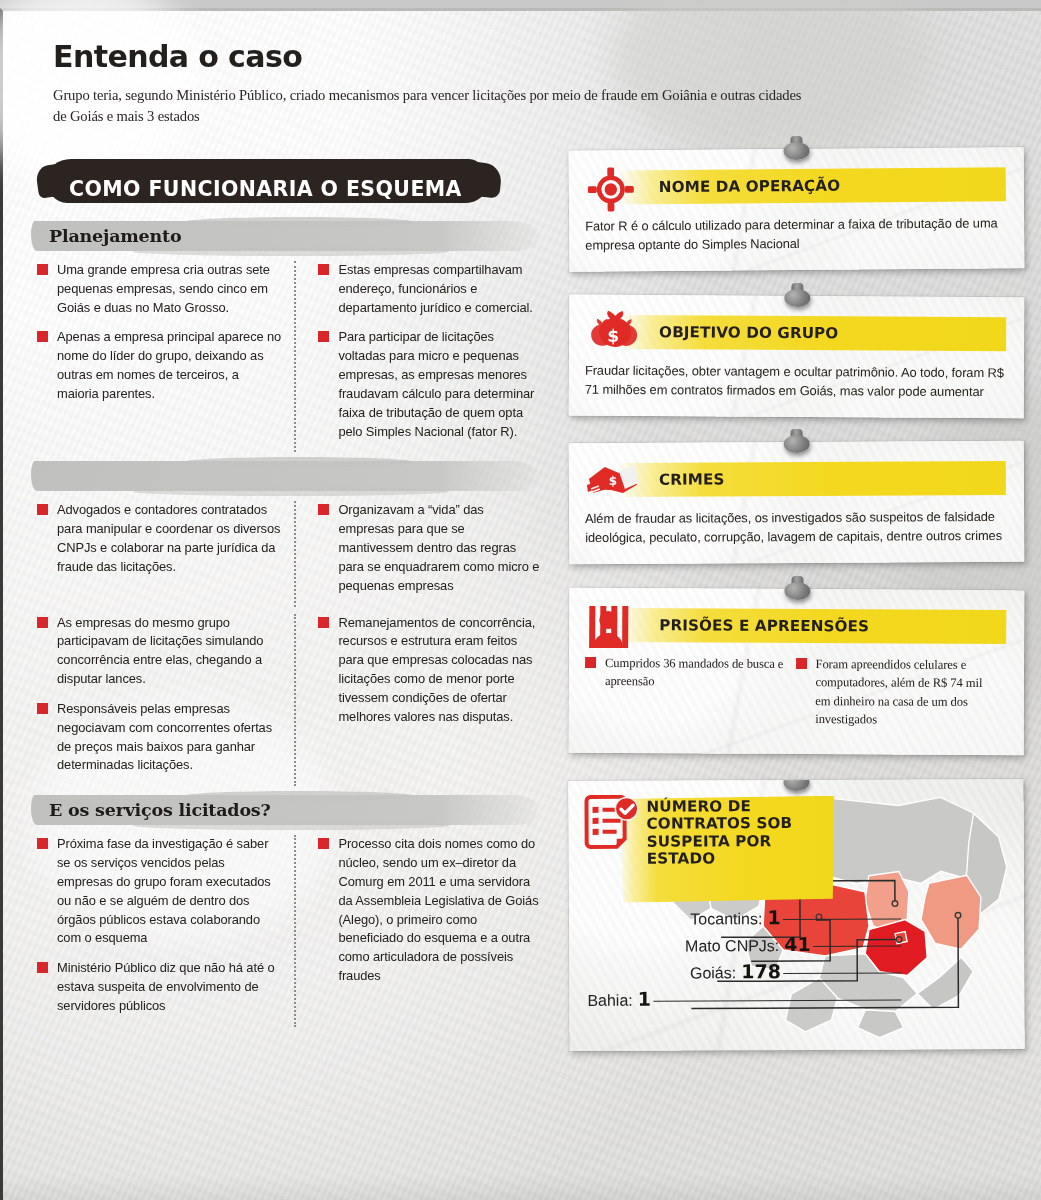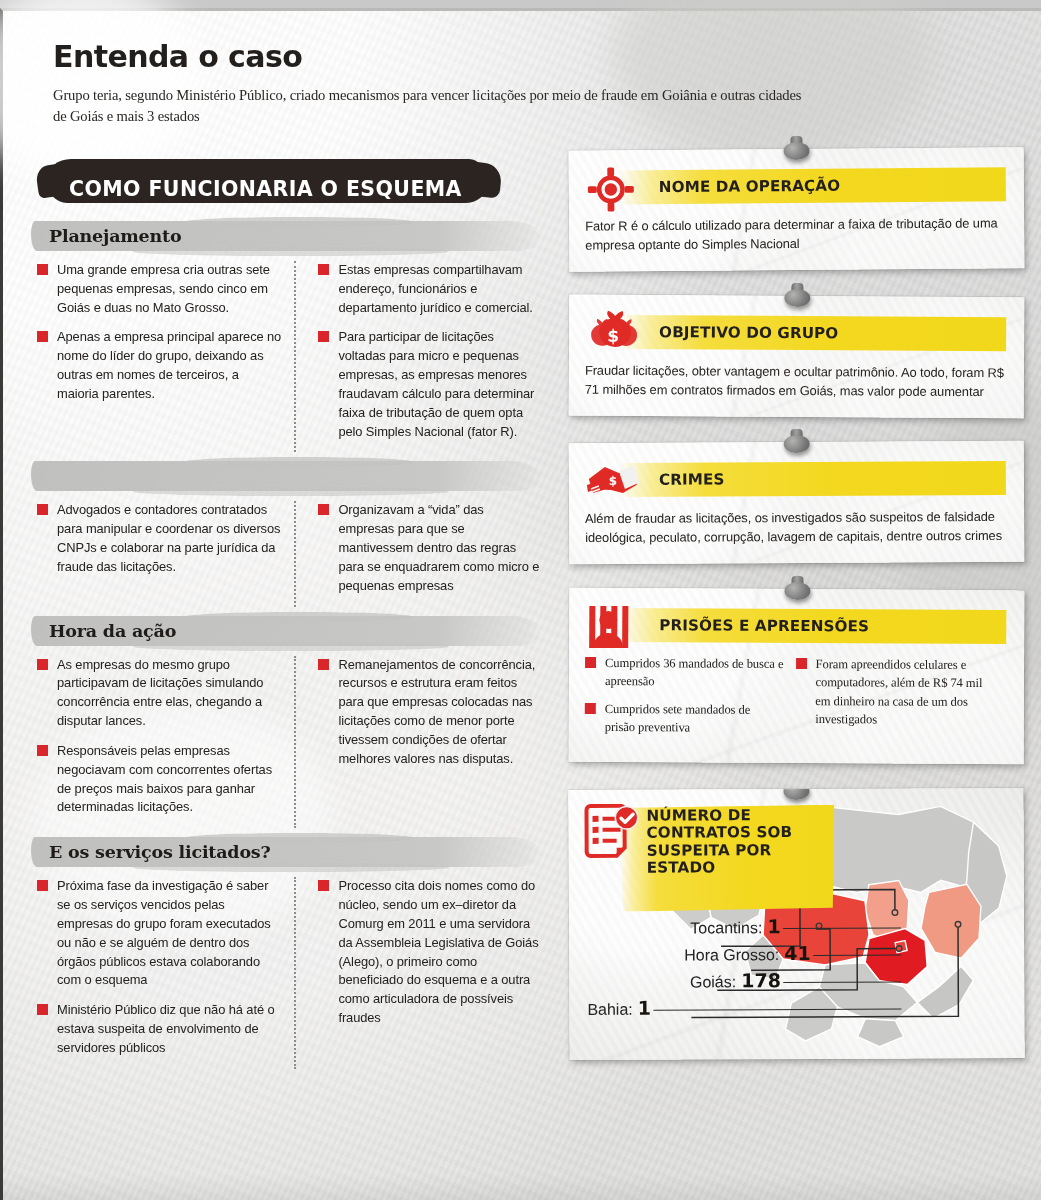--- a/index.html
+++ b/index.html
@@ -234,24 +234,20 @@
             </ul>
           </div>
           <div class="col right">
             <ul class="bl">
               <li>Organizavam a “vida” das empresas para que se mantivessem dentro das regras para se enquadrarem como micro e pequenas empresas</li>
             </ul>
           </div>
         </div>
       </div>
       <div class="section">
-        <div class="sec-head">
-          <div class="stroke"></div>
-          <div class="lbl">Hora da ação</div>
-        </div>
         <div class="cols">
           <div class="col left">
             <ul class="bl">
               <li>As empresas do mesmo grupo participavam de licitações simulando concorrência entre elas, chegando a disputar lances.</li>
               <li>Responsáveis pelas empresas negociavam com concorrentes ofertas de preços mais baixos para ganhar determinadas licitações.</li>
             </ul>
           </div>
           <div class="col right">
             <ul class="bl">
               <li>Remanejamentos de concorrência, recursos e estrutura eram feitos para que empresas colocadas nas licitações como de menor porte tivessem condições de ofertar melhores valores nas disputas.</li>
@@ -374,21 +370,20 @@
               <path d="M8 44c0-9 7-15 15-15s15 6 15 15z"></path>
             </g>
           </svg>
         </div>
         <h3>PRISÕES E APREENSÕES</h3>
       </div>
       <div class="c2cols">
         <div class="cc">
             <ul class="bl" id="c4L">
               <li>Cumpridos 36 mandados de busca e apreensão</li>
-              <li>Cumpridos sete mandados de prisão preventiva</li>
             </ul>
           </div>
         <div class="cc">
             <ul class="bl" id="c4R">
               <li>Foram apreendidos celulares e computadores, além de R$ 74 mil em dinheiro na casa de um dos investigados</li>
             </ul>
           </div>
       </div>
     </div>
 
@@ -463,21 +458,21 @@
         <h3>NÚMERO DE CONTRATOS SOB SUSPEITA POR ESTADO</h3>
       </div>
 
       <div class="legend">
           <div class="row">
             <span class="nm">Tocantins:</span>
             <span class="vl">1</span>
             <span class="lead" style="width: 118px;"></span>
           </div>
           <div class="row">
-            <span class="nm">Hora Grosso:</span>
+            <span class="nm">Mato CNPJs:</span>
             <span class="vl">41</span>
             <span class="lead" style="width: 88px;"></span>
           </div>
           <div class="row">
             <span class="nm">Goiás:</span>
             <span class="vl">178</span>
             <span class="lead" style="width: 118px;"></span>
           </div>
           <div class="row">
             <span class="nm">Bahia:</span>

